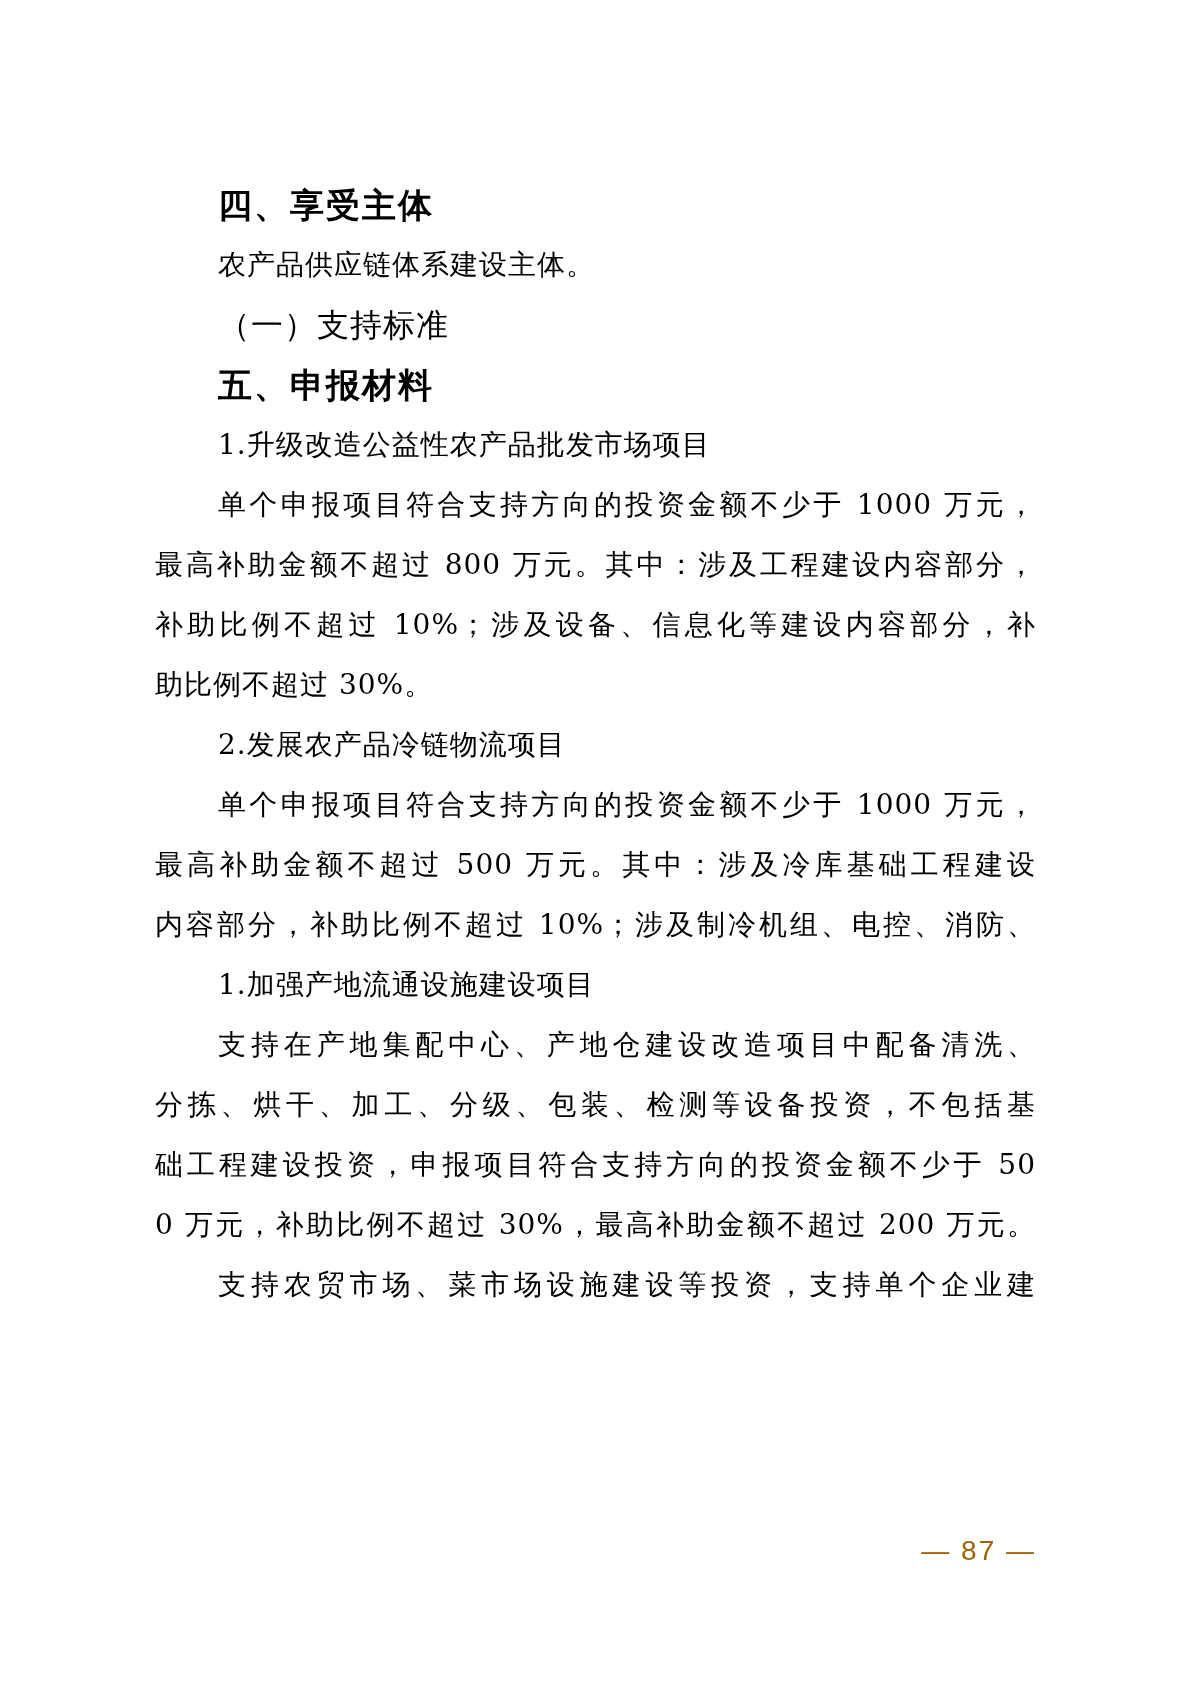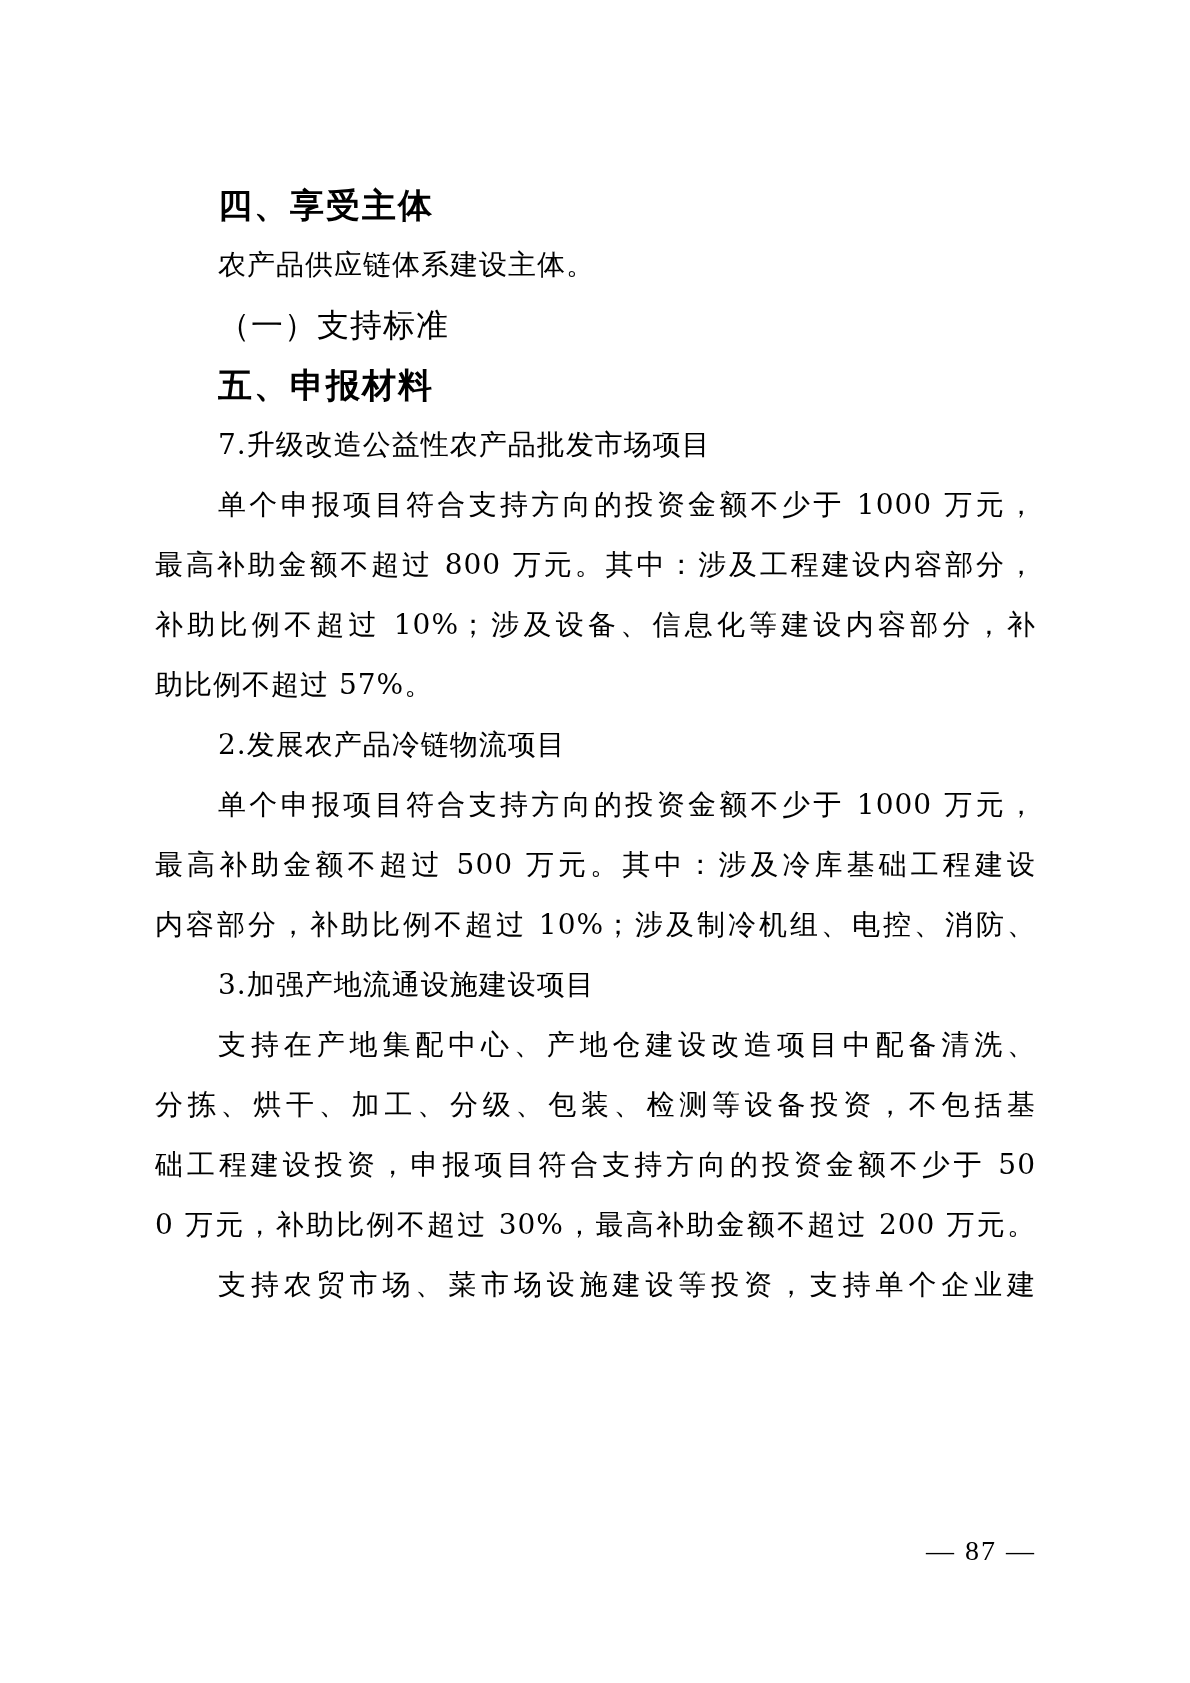--- a/index.html
+++ b/index.html
@@ -56,44 +56,44 @@
   .page-number {
     position: absolute;
     left: 155px;
     top: 1521px;
     width: 881px;
     height: 60px;
     line-height: 60px;
     text-align: right;
     font-size: 28px;
     letter-spacing: 2px;
-    color: #000000;
-    font-family: Liberation Serif, serif;
+    color: #a16207;
+    font-family: Liberation Sans, sans-serif;
   }
 </style>
 </head>
 <body>
 
 <div class="page">
 
   <div class="text-block">
     <div class="line h1 indent">四、享受主体</div>
     <div class="line indent">农产品供应链体系建设主体。</div>
     <div class="line sub indent">（一）支持标准</div>
     <div class="line h1 indent">五、申报材料</div>
-    <div class="line indent">7.升级改造公益性农产品批发市场项目</div>
+    <div class="line indent">1.升级改造公益性农产品批发市场项目</div>
     <div class="line indent fill">单个申报项目符合支持方向的投资金额不少于 1000 万元，</div>
     <div class="line fill">最高补助金额不超过 800 万元。其中：涉及工程建设内容部分，</div>
     <div class="line fill">补助比例不超过 10%；涉及设备、信息化等建设内容部分，补</div>
-    <div class="line">助比例不超过 57%。</div>
+    <div class="line">助比例不超过 30%。</div>
     <div class="line indent">2.发展农产品冷链物流项目</div>
     <div class="line indent fill">单个申报项目符合支持方向的投资金额不少于 1000 万元，</div>
     <div class="line fill">最高补助金额不超过 500 万元。其中：涉及冷库基础工程建设</div>
     <div class="line fill">内容部分，补助比例不超过 10%；涉及制冷机组、电控、消防、</div>
-    <div class="line indent">3.加强产地流通设施建设项目</div>
+    <div class="line indent">1.加强产地流通设施建设项目</div>
     <div class="line indent fill">支持在产地集配中心、产地仓建设改造项目中配备清洗、</div>
     <div class="line fill">分拣、烘干、加工、分级、包装、检测等设备投资，不包括基</div>
     <div class="line fill">础工程建设投资，申报项目符合支持方向的投资金额不少于 50</div>
     <div class="line fill">0 万元，补助比例不超过 30%，最高补助金额不超过 200 万元。</div>
     <div class="line indent fill">支持农贸市场、菜市场设施建设等投资，支持单个企业建</div>
   </div>
 
   <div class="page-number">— 87 —</div>
 
 </div>

